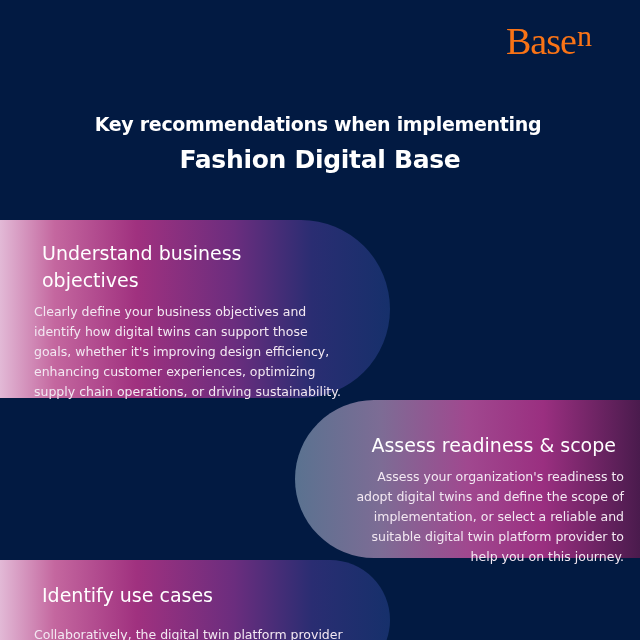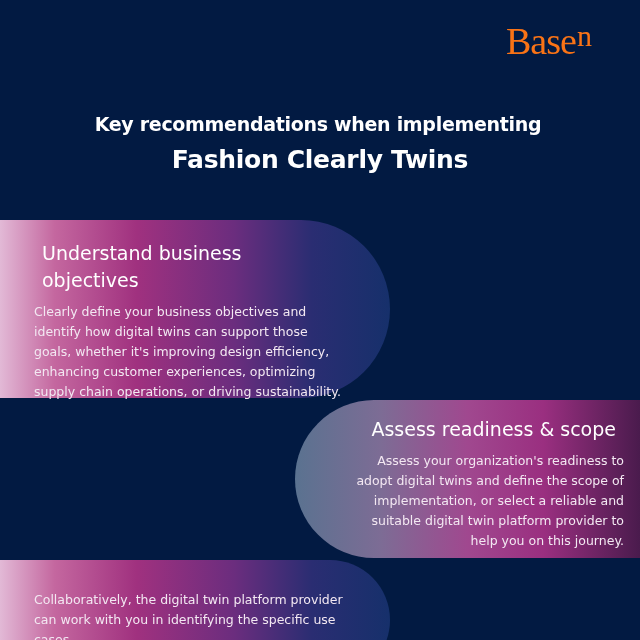--- a/index.html
+++ b/index.html
@@ -31,38 +31,39 @@
   }
   .card-right {
     left:295px; width:345px; border-radius:90px 0 0 90px;
     background:linear-gradient(90deg, #5a7290 0%, #7d6c95 25%, #a0488f 50%, #9a2f80 72%, #4a1b4d 100%);
     padding-right:16px; text-align:right;
   }
   .card h2 { margin:8px; font-weight:normal; font-size:19px; line-height:27px; color:#fff; }
   .card p { margin:0; font-size:12.5px; line-height:20px; color:#f3e8f2; }
   .c1 { top:220px; height:178px; padding-top:12px; }
   .c1 p { margin-top:8px; }
-  .c2 { top:400px; height:158px; padding-top:8px; }
+  .c2 { top:400px; height:158px; padding-top:24px; }
   .c2 p { margin-top:1px; }
   .c3 { top:560px; height:120px; padding-top:14px; }
   .c3 p { margin-top:16px; }
 </style>
 </head>
 <body>
 
 <div class="logo"><span>Base</span><sup>n</sup></div>
 
 <div class="subtitle">Key recommendations when implementing</div>
-<div class="title">Fashion Clearly Twins</div>
+<div class="title">Fashion Digital Base</div>
 
 <div class="card card-left c1">
   <h2 style="width:220px">Understand business objectives</h2>
   <p style="width:310px">Clearly define your business objectives and identify how digital twins can support those goals, whether it's improving design efficiency, enhancing customer experiences, optimizing supply chain operations, or driving sustainability.</p>
 </div>
 
 <div class="card card-right c2">
   <h2>Assess readiness &amp; scope</h2>
   <p style="margin-left:auto; width:275px">Assess your organization's readiness to adopt digital twins and define the scope of implementation, or select a reliable and suitable digital twin platform provider to help you on this journey.</p>
 </div>
 
 <div class="card card-left c3">
+  <h2>Identify use cases</h2>
   <p style="width:320px">Collaboratively, the digital twin platform provider can work with you in identifying the specific use cases</p>
 </div>
 
 </body></html>

